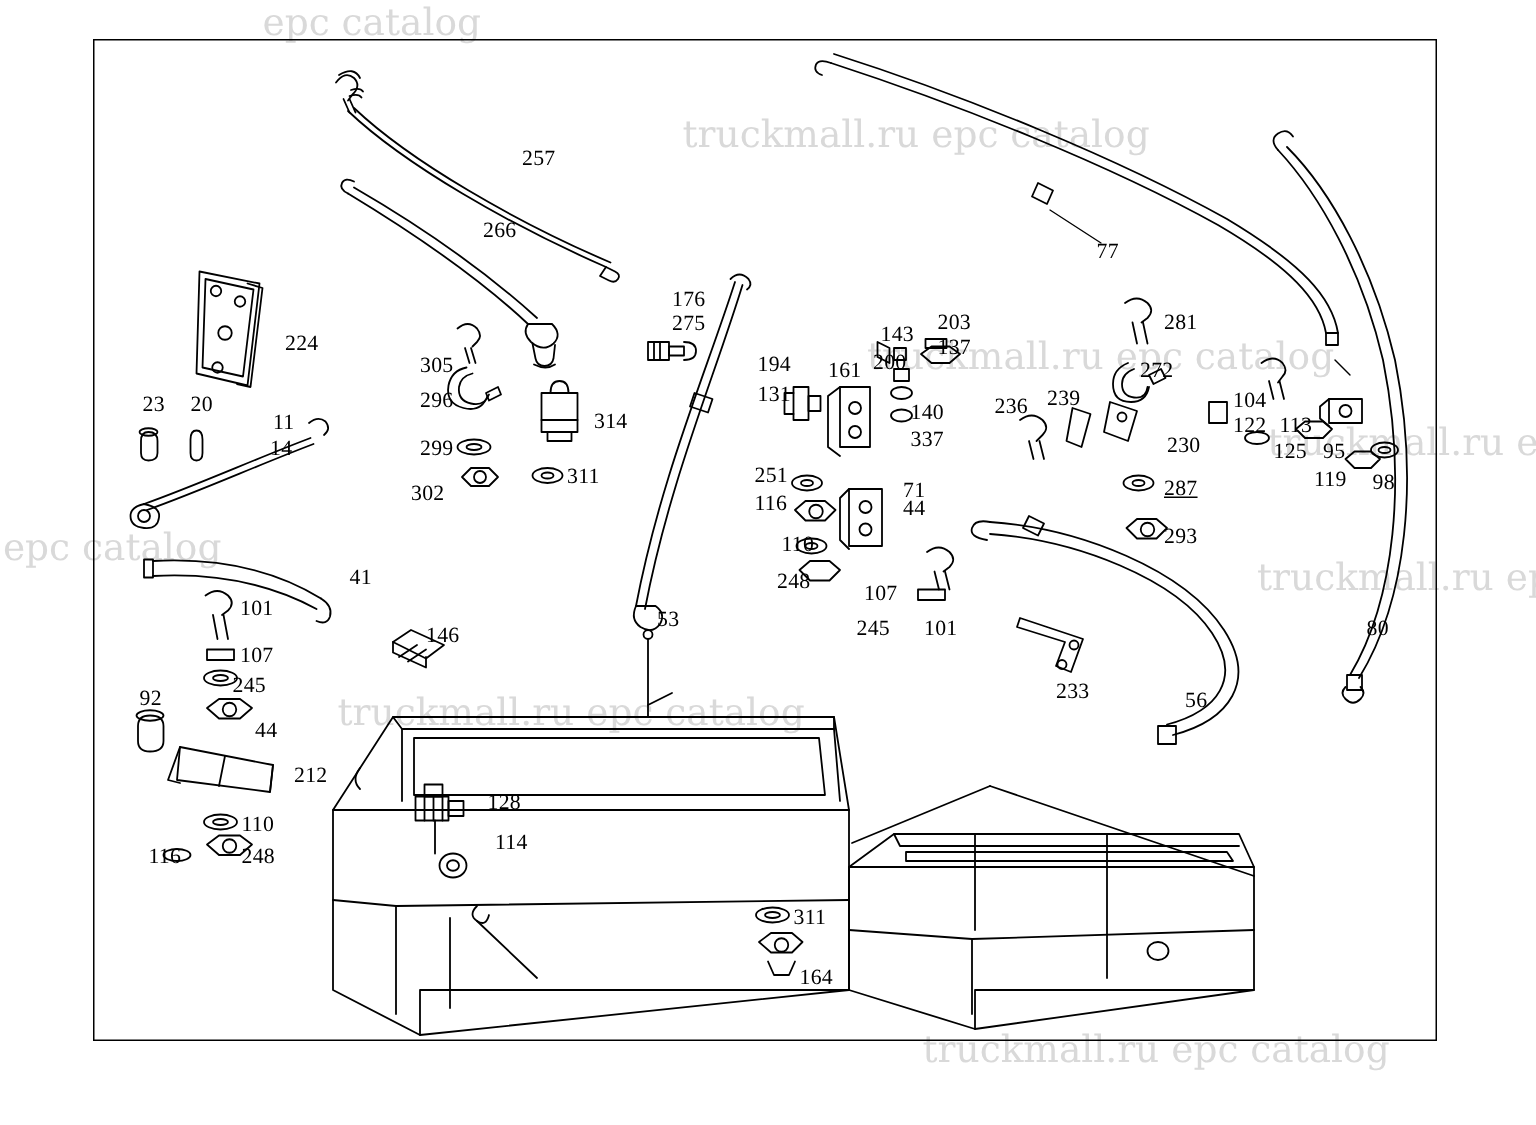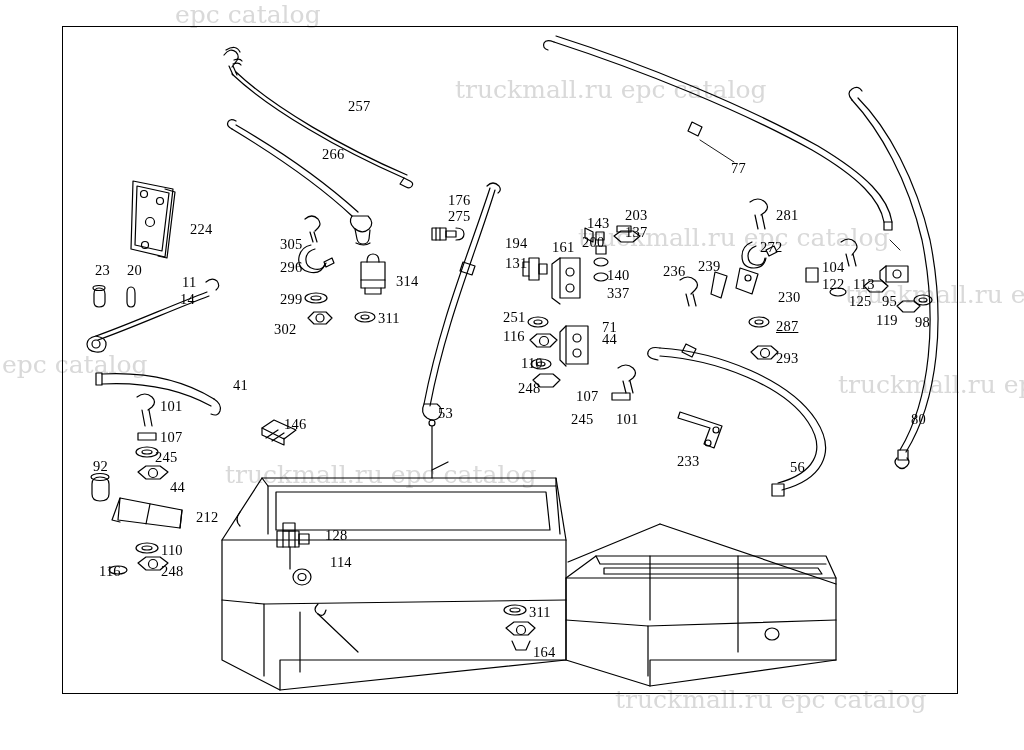--- a/index.html
+++ b/index.html
@@ -374,19 +374,19 @@
     <div class="label" style="left:760px; top:239px;">272</div>
     <div class="label" style="left:776px; top:318px;text-decoration:underline;">287</div>
     <div class="label" style="left:776px; top:350px;">293</div>
     <div class="label" style="left:822px; top:259px;">104</div>
     <div class="label" style="left:822px; top:276px;">122</div>
     <div class="label" style="left:853px; top:276px;">113</div>
     <div class="label" style="left:849px; top:293px;">125</div>
     <div class="label" style="left:882px; top:293px;">95</div>
     <div class="label" style="left:876px; top:312px;">119</div>
     <div class="label" style="left:915px; top:314px;">98</div>
-    <div class="label" style="left:677px; top:453px;">233</div>
+    <div class="label" style="left:704px; top:453px;">233</div>
     <div class="label" style="left:790px; top:459px;">56</div>
     <div class="label" style="left:911px; top:411px;">80</div>
   </div>
 
 
 </div>
 
 </body></html>

